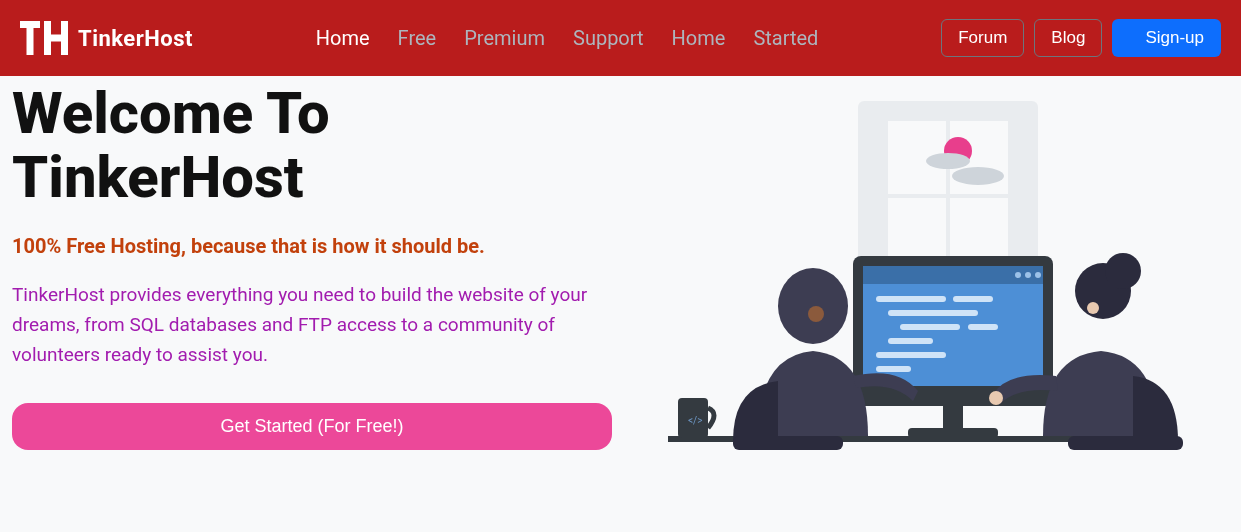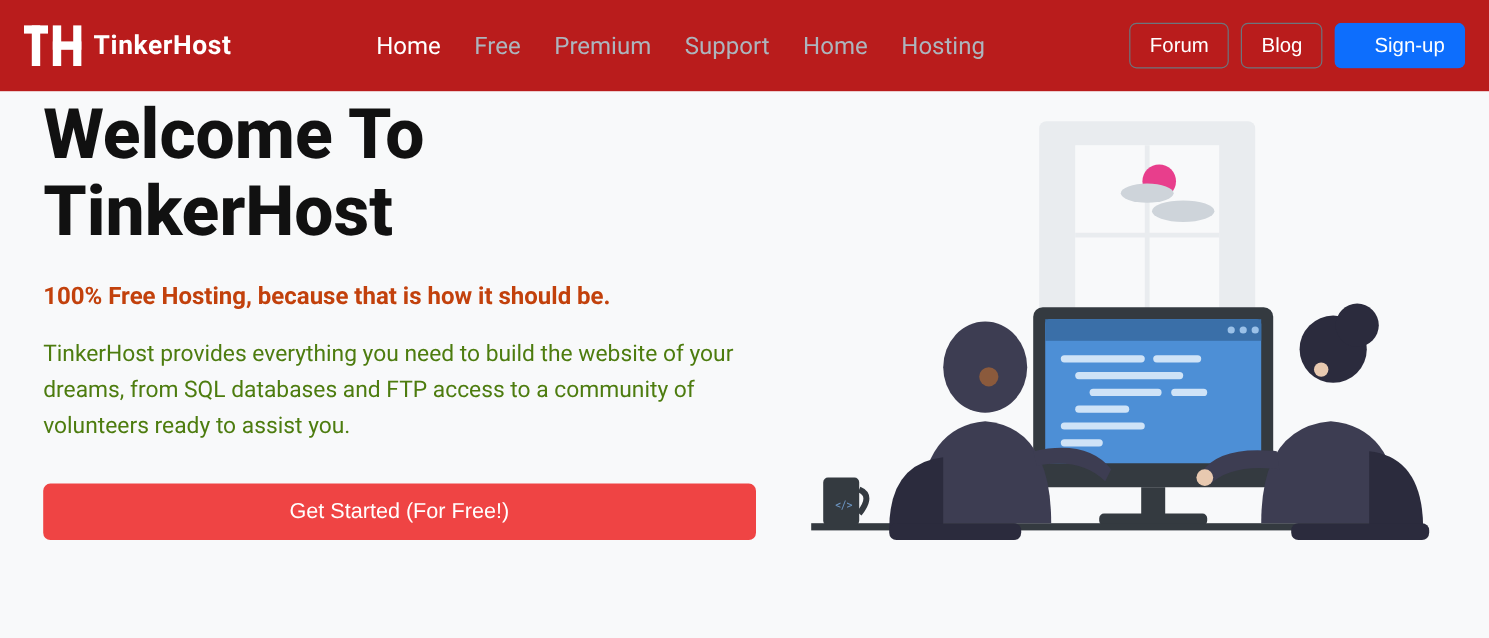--- a/index.html
+++ b/index.html
@@ -8,26 +8,26 @@
   .logo-wrap { display:flex; align-items:center; gap:10px; flex:0 0 auto; }
   .logo-icon { width:48px; height:34px; }
   .logo-text { color:#fff; font-weight:700; font-size:22px; letter-spacing:0.5px; }
   .nav-links { display:flex; gap:28px; margin-left:auto; margin-right:auto; }
   .nav-link { color:#adb5bd; font-size:20px; text-decoration:none; cursor:pointer; }
   .nav-link.active { color:#fff; }
   .nav-actions { display:flex; gap:10px; }
   .btn { border-radius:6px; font-size:17px; padding:8px 16px; cursor:pointer; border:1px solid transparent; }
   .btn-outline { background:transparent; color:#fff; border:1px solid #6c757d; }
   .btn-primary { background:#0d6efd; color:#fff;padding-left:32px; }
-  .hero { display:flex; padding:0 18px 30px 36px; }
+  .hero { display:flex; padding:0 18px 30px 12px; }
   .hero-left { flex:0 0 50%; max-width:600px; }
   .hero-title { font-size:58px; font-weight:800; color:#111; line-height:1.1; margin-top:6px; margin-bottom:24px; }
   .hero-sub { font-size:20px; font-weight:700; color:#c2410c; margin-bottom:22px; }
-  .hero-desc { font-size:19px; color:#4d7c0f; line-height:1.6; margin-bottom:6px; }
-  .cta { width:100%; background:#ef4444; color:#fff; font-size:18px; padding:13px 0; border:none; border-radius:6px; margin-top:26px; cursor:pointer; }
+  .hero-desc { font-size:19px; color:#a21caf; line-height:1.6; margin-bottom:6px; }
+  .cta { width:100%; background:#ec4899; color:#fff; font-size:18px; padding:13px 0; border:none; border-radius:16px; margin-top:26px; cursor:pointer; }
   .hero-right { flex:1; display:flex; align-items:flex-end; justify-content:center; position:relative; }
   .illus { width:540px; height:auto; display:block; }
 </style>
 </head>
 <body>
 
 <div class="navbar">
   <div class="logo-wrap">
     <svg class="logo-icon" viewBox="0 0 48 34">
       <rect x="0" y="0" width="20" height="7" fill="#fff"></rect>
@@ -37,21 +37,21 @@
       <rect x="24" y="13.5" width="24" height="7" fill="#fff"></rect>
     </svg>
     <span class="logo-text">TinkerHost</span>
   </div>
   <div class="nav-links">
     <a class="nav-link active">Home</a>
     <a class="nav-link">Free</a>
     <a class="nav-link">Premium</a>
     <a class="nav-link">Support</a>
     <a class="nav-link">Home</a>
-    <a class="nav-link">Hosting</a>
+    <a class="nav-link">Started</a>
   </div>
   <div class="nav-actions">
     <button class="btn btn-outline">Forum</button>
     <button class="btn btn-outline">Blog</button>
     <button class="btn btn-primary">Sign-up</button>
   </div>
 </div>
 
 <div class="hero">
   <div class="hero-left">

